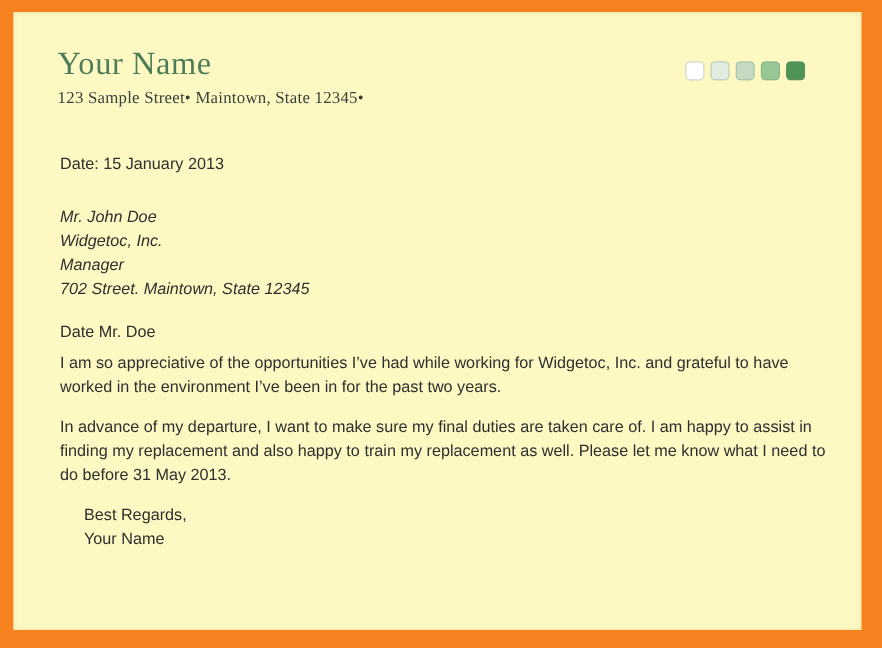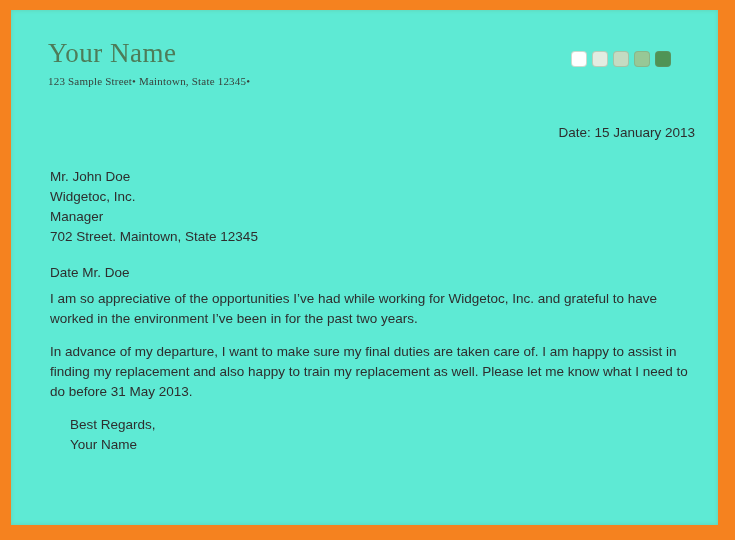--- a/index.html
+++ b/index.html
@@ -5,21 +5,21 @@
   html, body {
     margin: 0;
     padding: 0;
     background: #ffffff;
   }
   .page {
     position: relative;
     width: 735px;
     height: 540px;
     box-sizing: border-box;
-    background: #5eead4;
+    background: #fef9c3;
     border-top: 10px solid #f5821f;
     border-left: 11px solid #f5821f;
     border-right: 17px solid #f5821f;
     border-bottom: 15px solid #f5821f;
     box-shadow: inset 0 0 4px rgba(120, 90, 40, 0.18);
     overflow: hidden;
     font-family: "Liberation Sans", sans-serif;
   }
   .inner {
     position: relative;
@@ -36,21 +36,21 @@
     font-family: "Liberation Serif", "DejaVu Serif", serif;
     font-weight: 400;
     font-size: 27px;
     letter-spacing: 0.5px;
     color: #4d7c59;
     line-height: 30px;
   }
   .sender-address {
     margin: 7px 0 0 0;
     font-family: "Liberation Serif", "DejaVu Serif", serif;
-    font-size: 11px;
+    font-size: 14px;
     letter-spacing: 0.2px;
     color: #37413b;
   }
   .palette {
     position: absolute;
     top: 13px;
     right: 17px;
     display: flex;
     gap: 5px;
   }
@@ -64,24 +64,24 @@
   .letter-body {
     margin-top: 36px;
     padding-left: 2px;
     width: 645px;
     font-size: 13.5px;
     line-height: 20px;
     color: #2e2e2e;
   }
   .date-line {
     margin: 0 0 24px 0;
-    text-align: right;
   }
   .recipient-block {
     margin: 0 0 16px 0;
+    font-style: italic;
   }
   .recipient-line {
     line-height: 20px;
   }
   .salutation {
     margin: 0 0 6px 0;
   }
   .para {
     margin: 0 0 13px 0;
   }

